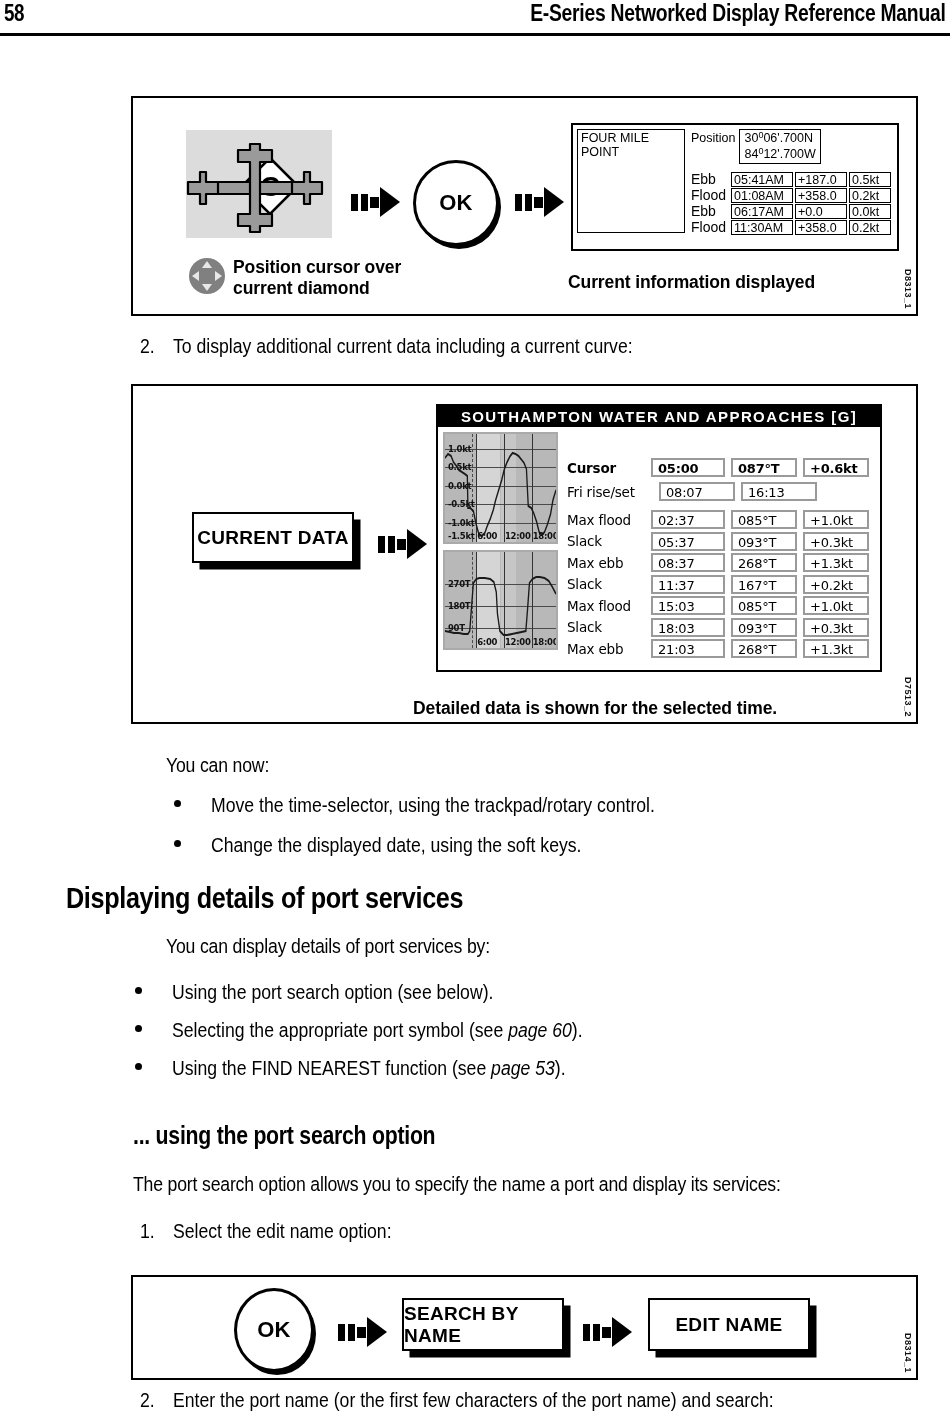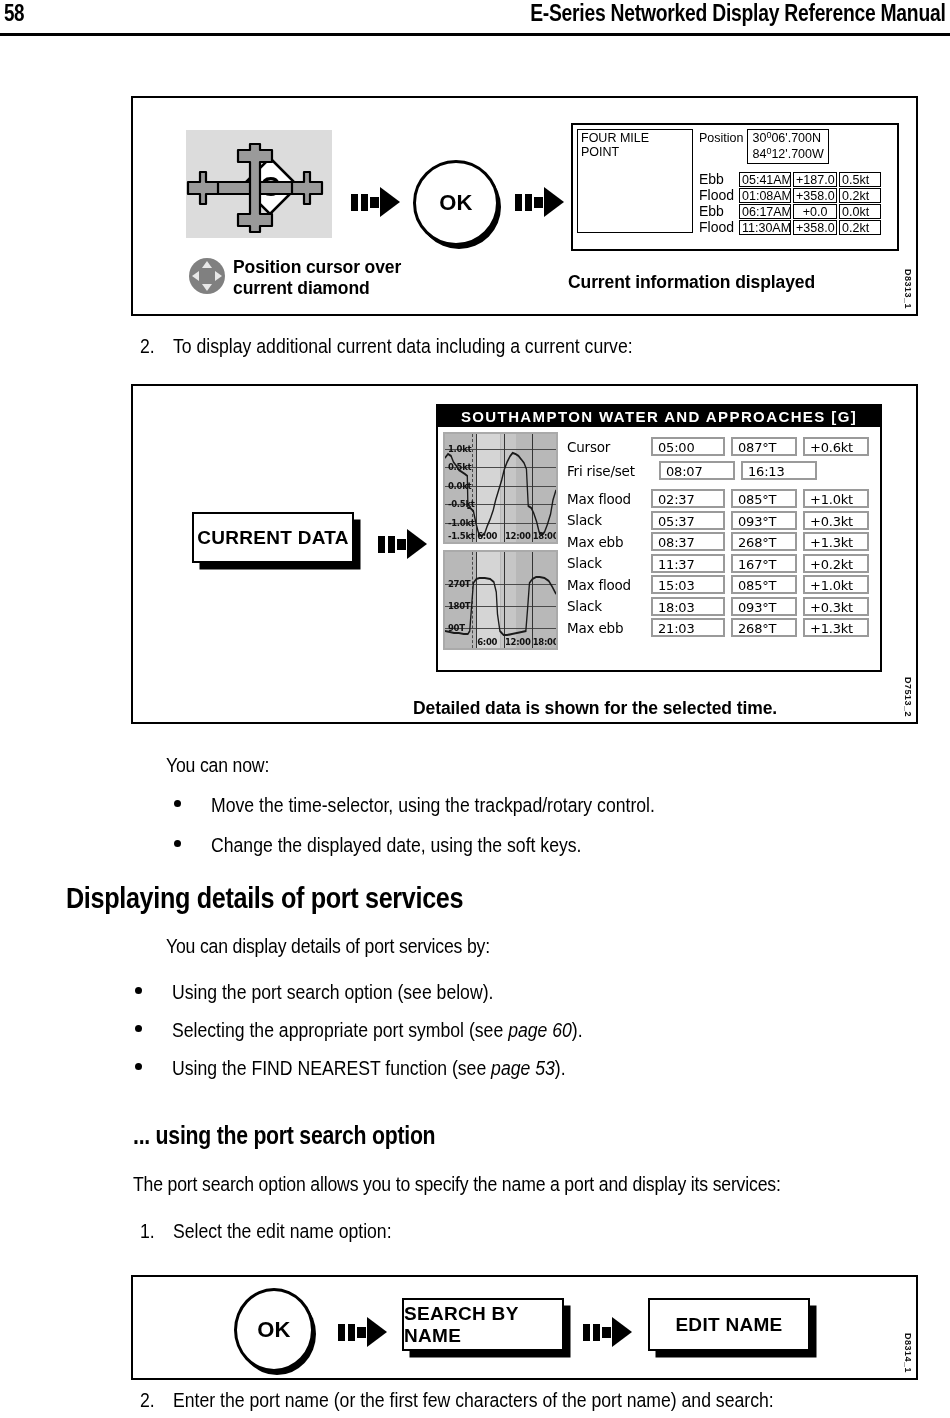--- a/index.html
+++ b/index.html
@@ -149,21 +149,21 @@
     font-size:12.5px; line-height:1.25;
   }
   .oi-posbox sup { font-size:9px; vertical-align:top; line-height:1; }
   .oi-table { margin-top:7px; }
   .oi-row { display:flex; align-items:center; margin-bottom:0px; }
   .oi-lbl { width:40px; font-size:14px; }
   .oi-cell {
     border:1.5px solid #000; font-size:12.5px; padding:0 2px;
     height:15px; line-height:14px; margin-right:2px;
   }
-  .c-time { width:52px; } .c-dir { width:44px;text-align:center; } .c-spd { width:42px; }
+  .c-time { width:62px; } .c-dir { width:52px; } .c-spd { width:42px; }
 
   
   .cds { position:absolute; border:2px solid #000; background:#fff; }
   .cds .titlebar {
     height:21px; background:#000; color:#fff;
     font-size:15px; font-weight:700; letter-spacing:1.4px;
     display:flex; align-items:center; justify-content:center;
   }
   .cds .content { display:flex; padding:5px 5px 6px 5px; }
   .cds .charts { width:188px; }
@@ -373,21 +373,21 @@
           <div class="ylab" style="top:56%;">180T</div>
           <div class="ylab" style="top:79%;">90T</div>
           <div class="xlab" style="left:29%;">6:00</div>
           <div class="xlab" style="left:54%;">12:00</div>
           <div class="xlab" style="left:79%;">18:00</div>
         </div>
 
       </div>
 
       <div class="fields">
-        <div class="fld-row" style="margin-top:3px;">
+        <div class="fld-row" style="margin-top:24px;font-weight:bold;">
           <div class="fld-lbl">Cursor</div>
           <div class="fld-val w-time">05:00</div>
           <div class="fld-val w-dir">087°T</div>
           <div class="fld-val w-spd">+0.6kt</div>
         </div>
         <div class="fld-row" style="margin-bottom:9px;">
           <div class="fld-lbl">Fri rise/set</div>
           <div class="fld-val w-sun" style="margin-left:8px;">08:07</div>
           <div class="fld-val w-sun">16:13</div>
         </div>

